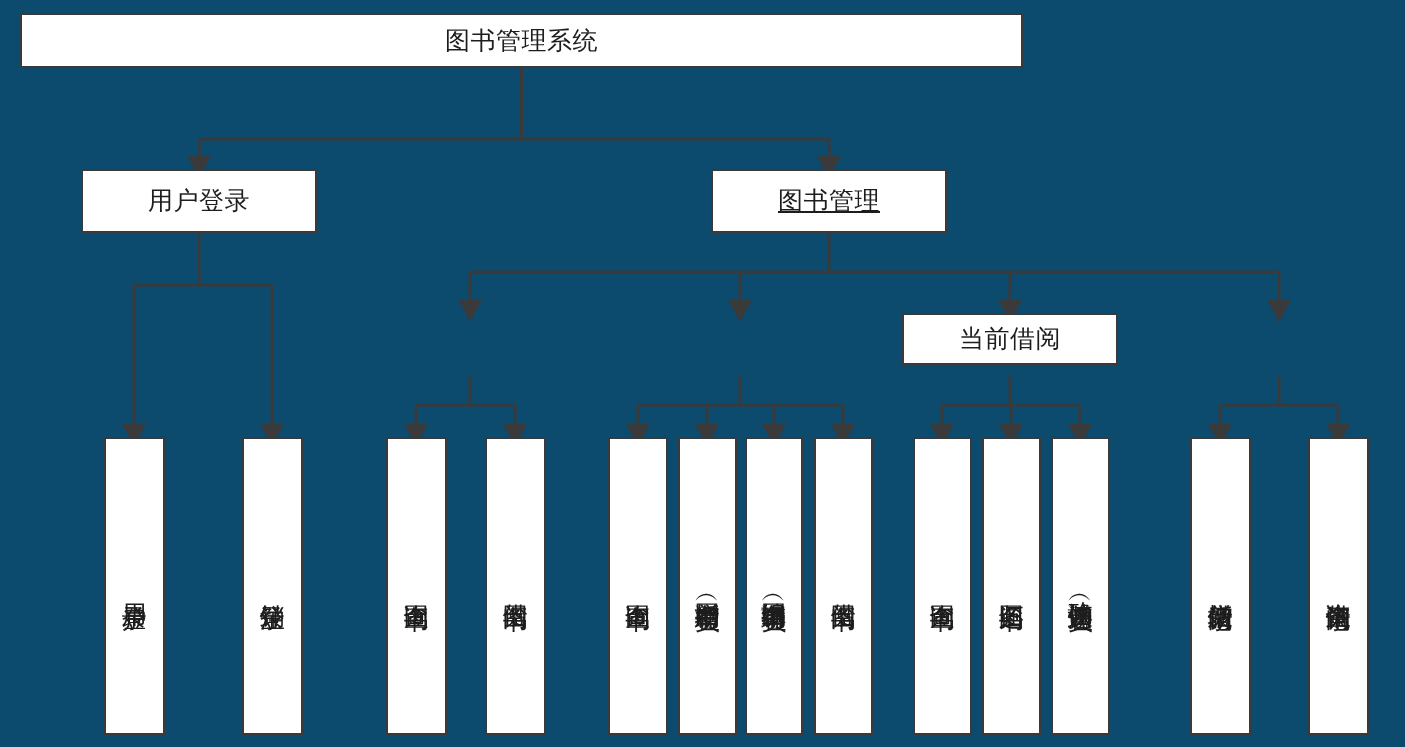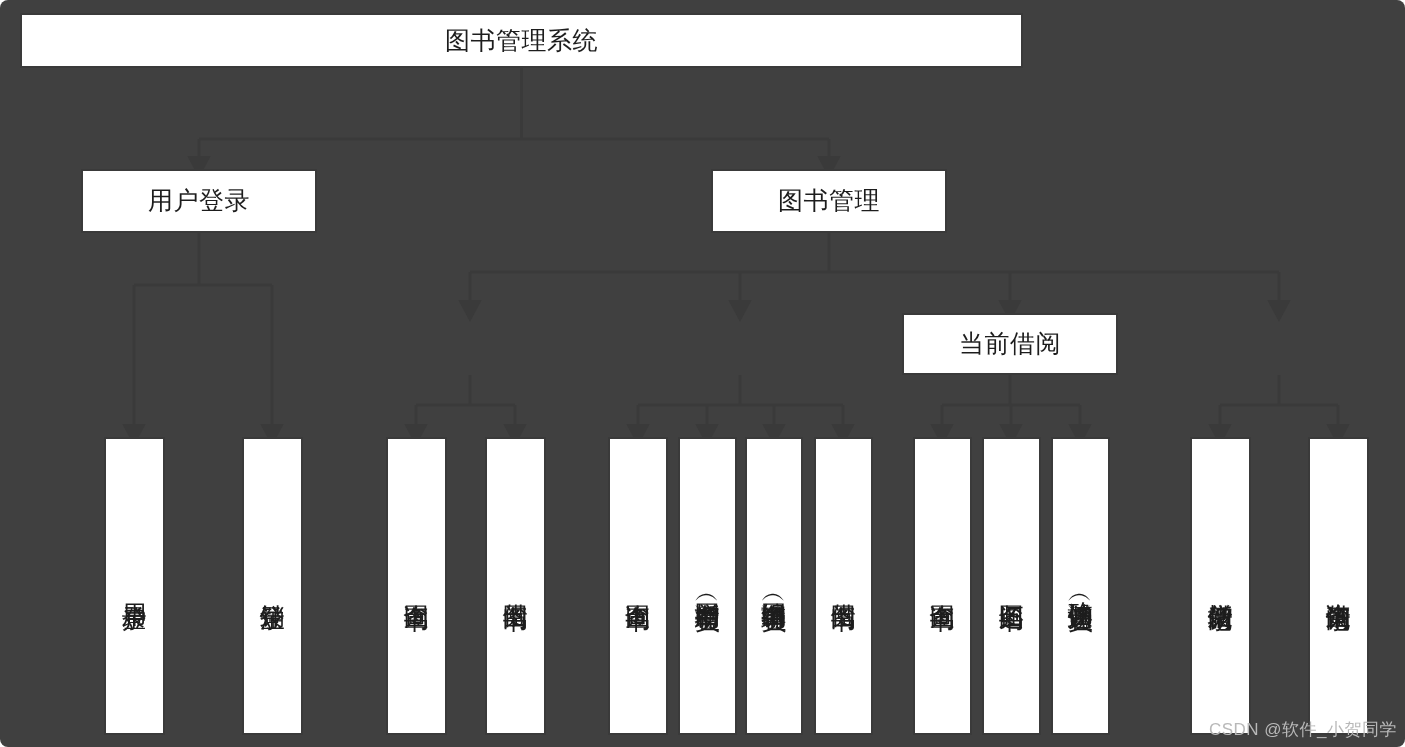--- a/index.html
+++ b/index.html
@@ -7,23 +7,22 @@
     padding: 0;
     background: #ffffff;
   }
   body {
     font-family: "Liberation Sans", "DejaVu Sans", sans-serif;
   }
   #canvas {
     position: relative;
     width: 1405px;
     height: 747px;
-    background: #404040;
+    background: #0c4a6e;
     overflow: hidden;
-    border-radius: 8px;
   }
   svg.wires {
     position: absolute;
     left: 0;
     top: 0;
     width: 1405px;
     height: 747px;
     pointer-events: none;
   }
   .node {
@@ -126,25 +125,25 @@
     </g>
   </svg>
 
   <div class="node horiz" style="left:20px; top:13px; width:1003px; height:55px;">
     <span class="label">图书管理系统</span>
   </div>
 
   <div class="node horiz" style="left:81px; top:169px; width:236px; height:64px;">
     <span class="label">用户登录</span>
   </div>
-  <div class="node horiz" style="left:711px; top:169px; width:236px; height:64px;">
+  <div class="node horiz" style="left:711px; top:169px; width:236px; height:64px;text-decoration:underline;">
     <span class="label">图书管理</span>
   </div>
 
-  <div class="node horiz" style="left:902px; top:313px; width:216px; height:62px;">
+  <div class="node horiz" style="left:902px; top:313px; width:216px; height:52px;">
     <span class="label">当前借阅</span>
   </div>
 
   <div class="node vert" style="left:104px; top:437px; width:61px; height:298px;">
     <span class="label">用户登录</span>
   </div>
   <div class="node vert" style="left:242px; top:437px; width:61px; height:298px;">
     <span class="label">注销登录</span>
   </div>
   <div class="node vert" style="left:386px; top:437px; width:61px; height:298px;">
@@ -174,15 +173,14 @@
   <div class="node vert" style="left:1051px; top:437px; width:59px; height:298px;">
     <span class="label">确认归还（管理员）</span>
   </div>
   <div class="node vert" style="left:1190px; top:437px; width:61px; height:298px;">
     <span class="label">新增借阅记录</span>
   </div>
   <div class="node vert" style="left:1308px; top:437px; width:61px; height:298px;">
     <span class="label">查询借阅记录</span>
   </div>
 
-  <div id="watermark">CSDN @软件_小贺同学</div>
 
 </div>
 
 </body></html>

